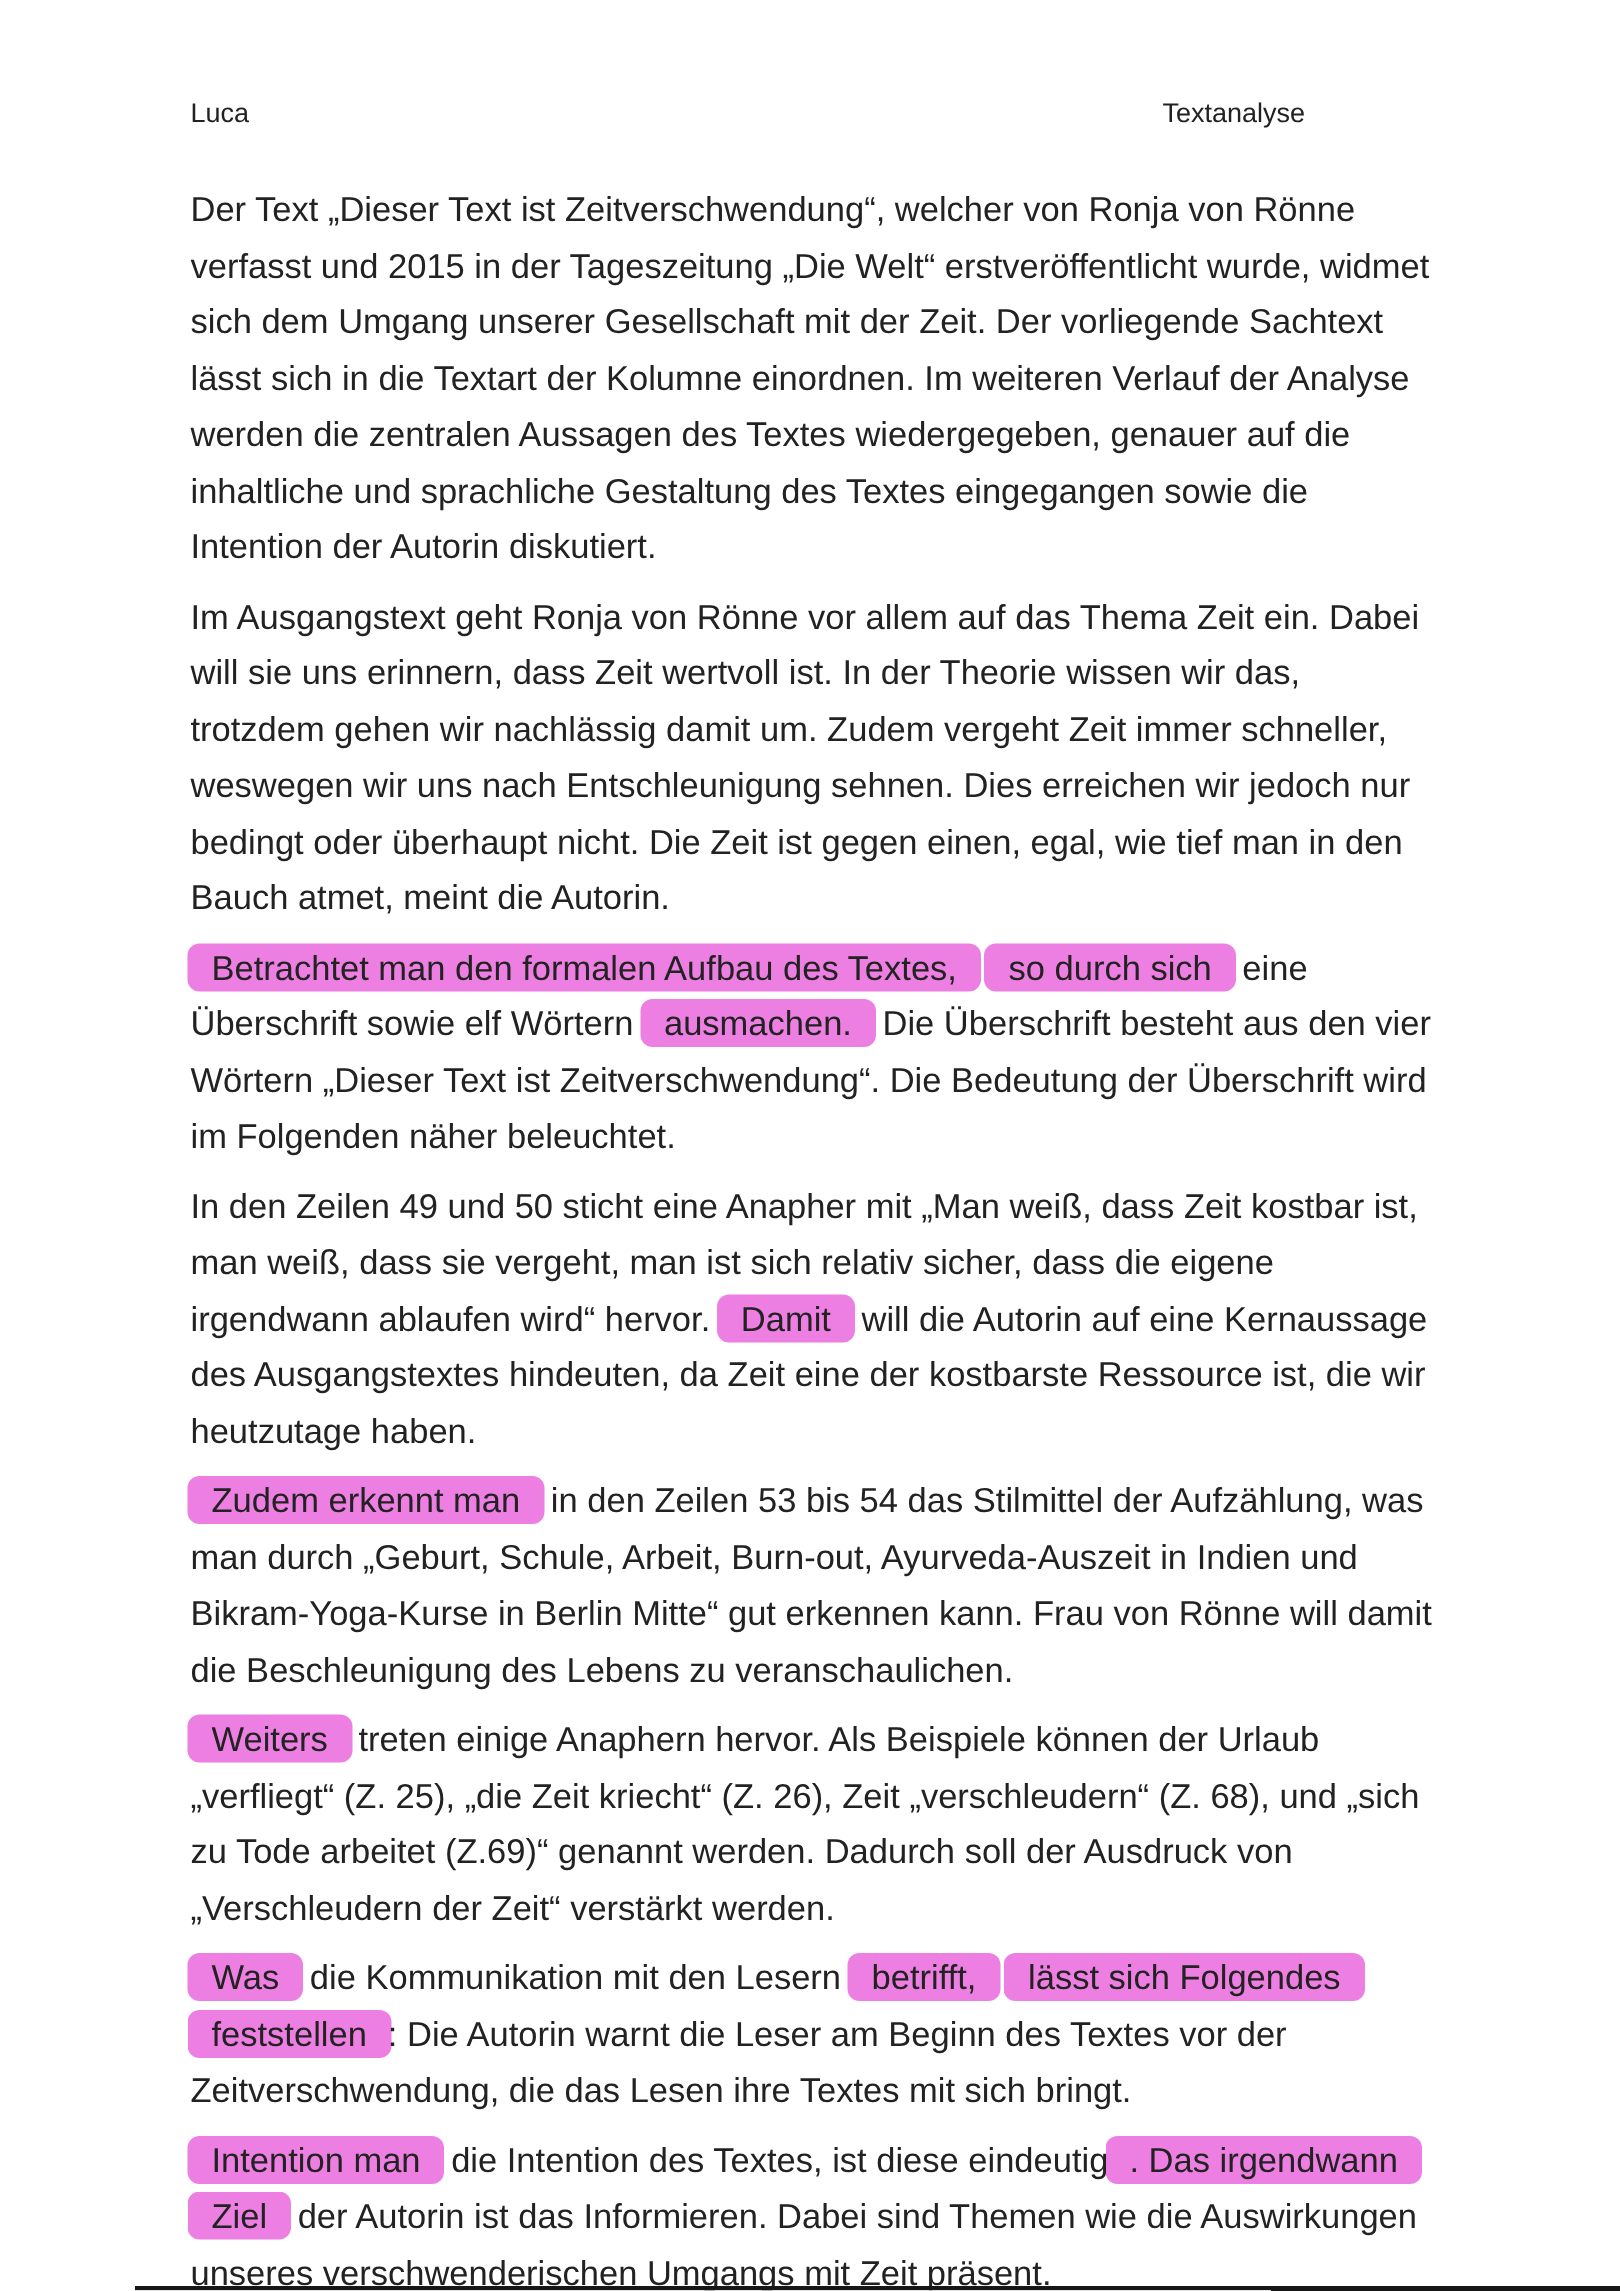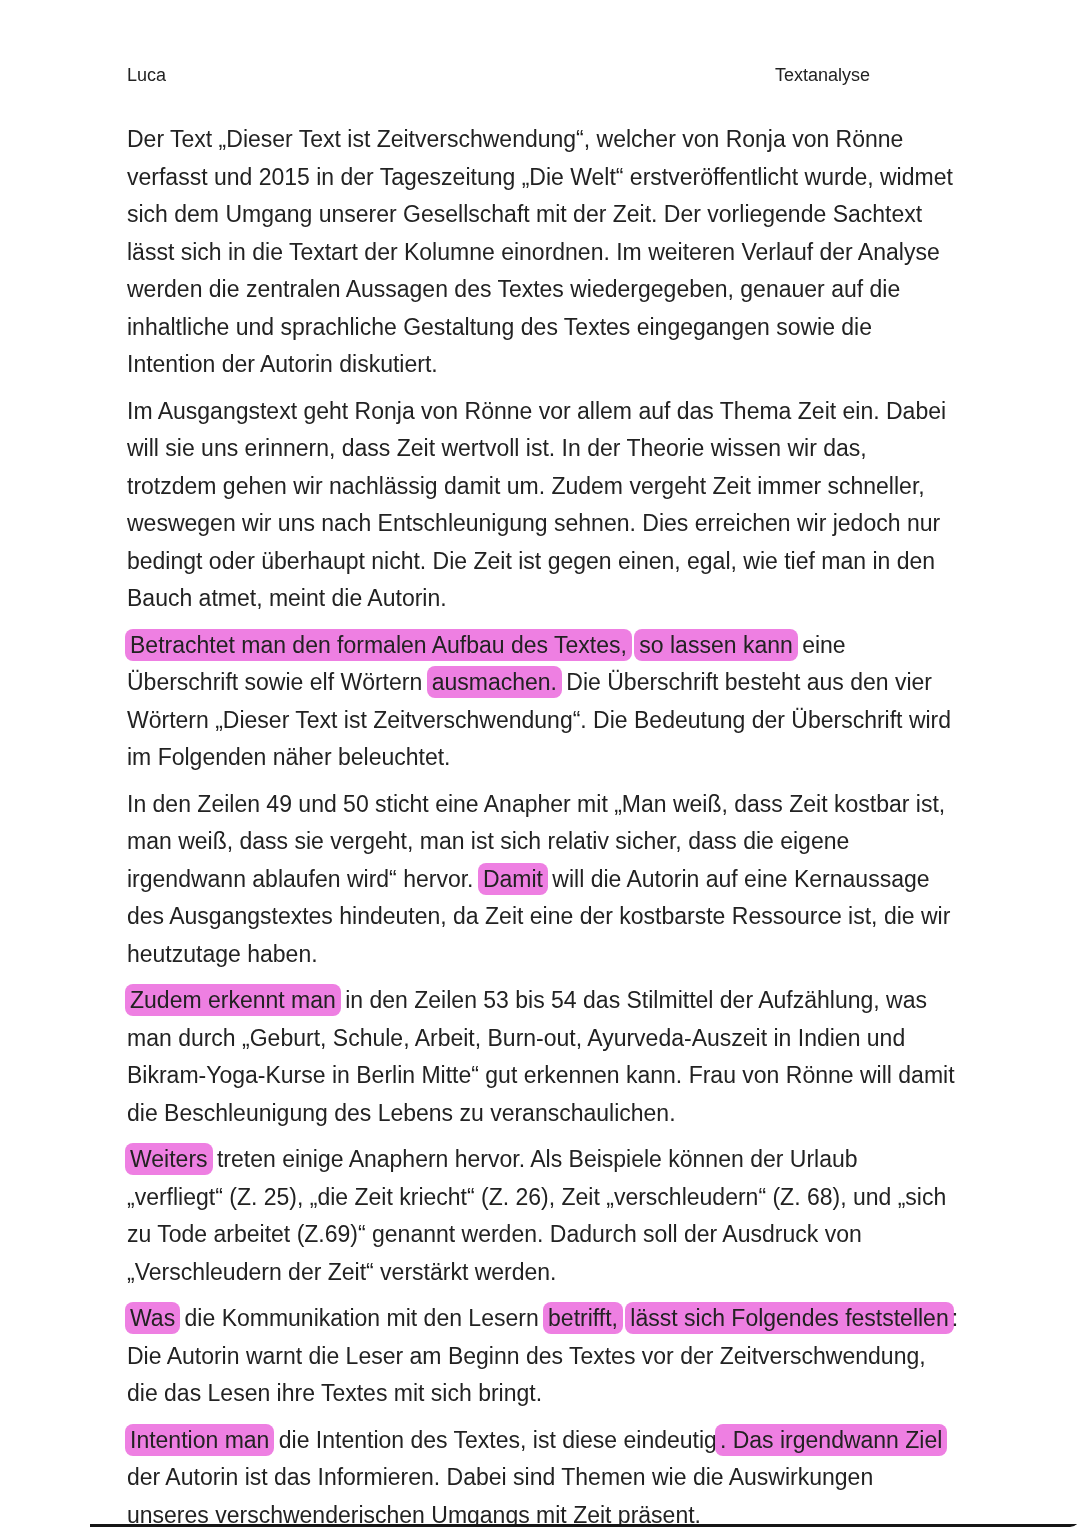--- a/index.html
+++ b/index.html
@@ -10,21 +10,20 @@
   * { box-sizing: border-box; }
   html, body { margin: 0; padding: 0; background: #ffffff; }
   .page {
     position: relative;
     width: 1080px;
     height: 1527px;
     background: var(--paper);
     font-family: "Liberation Sans", sans-serif;
     color: var(--ink);
     overflow: hidden;
-    border-radius: 10px;
   }
   .header-row {
     position: absolute;
     top: 62px;
     left: 127px;
     width: 823px;
     display: flex;
     justify-content: space-between;
     font-size: 18px;
     line-height: 26px;
@@ -36,21 +35,21 @@
     left: 127px;
     width: 832px;
     font-size: 23px;
     line-height: 37.5px;
     text-align: left;
   }
   .doc-body p { margin: 0 0 9px 0; }
   .hl {
     background: var(--hl);
     border-radius: 8px;
-    padding: 3px 5px;
+    padding: 3px 16px;
     margin: 0 -2px;
     -webkit-box-decoration-break: clone;
     box-decoration-break: clone;
   }
   .bottom-rule {
     position: absolute;
     left: 90px;
     right: 0;
     bottom: 0;
     height: 3px;
@@ -64,21 +63,21 @@
 
   <div class="header-row">
     <span class="header-left">Luca</span>
     <span class="header-right">Textanalyse</span>
   </div>
 
   <div class="doc-body">
 
   <p><span>Der Text „Dieser Text ist Zeitverschwendung“, welcher von Ronja von Rönne verfasst und 2015 in der Tageszeitung „Die Welt“ erstveröffentlicht wurde, widmet sich dem Umgang unserer Gesellschaft mit der Zeit. Der vorliegende Sachtext lässt sich in die Textart der Kolumne einordnen. Im weiteren Verlauf der Analyse werden die zentralen Aussagen des Textes wiedergegeben, genauer auf die inhaltliche und sprachliche Gestaltung des Textes eingegangen sowie die Intention der Autorin diskutiert.</span></p>
       <p><span>Im Ausgangstext geht Ronja von Rönne vor allem auf das Thema Zeit ein. Dabei will sie uns erinnern, dass Zeit wertvoll ist. In der Theorie wissen wir das, trotzdem gehen wir nachlässig damit um. Zudem vergeht Zeit immer schneller, weswegen wir uns nach Entschleunigung sehnen. Dies erreichen wir jedoch nur bedingt oder überhaupt nicht. Die Zeit ist gegen einen, egal, wie tief man in den Bauch atmet, meint die Autorin.</span></p>
-      <p><span class="hl">Betrachtet man den formalen Aufbau des Textes,</span><span> </span><span class="hl">so lassen kann</span><span> eine Überschrift sowie elf Wörtern </span><span class="hl">ausmachen.</span><span> Die Überschrift besteht aus den vier Wörtern „Dieser Text ist Zeitverschwendung“. Die Bedeutung der Überschrift wird im Folgenden näher beleuchtet.</span></p>
+      <p><span class="hl">Betrachtet man den formalen Aufbau des Textes,</span><span> </span><span class="hl">so durch sich</span><span> eine Überschrift sowie elf Wörtern </span><span class="hl">ausmachen.</span><span> Die Überschrift besteht aus den vier Wörtern „Dieser Text ist Zeitverschwendung“. Die Bedeutung der Überschrift wird im Folgenden näher beleuchtet.</span></p>
       <p><span>In den Zeilen 49 und 50 sticht eine Anapher mit „Man weiß, dass Zeit kostbar ist, man weiß, dass sie vergeht, man ist sich relativ sicher, dass die eigene irgendwann ablaufen wird“ hervor. </span><span class="hl">Damit</span><span> will die Autorin auf eine Kernaussage des Ausgangstextes hindeuten, da Zeit eine der kostbarste Ressource ist, die wir heutzutage haben.</span></p>
       <p><span class="hl">Zudem erkennt man</span><span> in den Zeilen 53 bis 54 das Stilmittel der Aufzählung, was man durch „Geburt, Schule, Arbeit, Burn-out, Ayurveda-Auszeit in Indien und Bikram-Yoga-Kurse in Berlin Mitte“ gut erkennen kann. Frau von Rönne will damit die Beschleunigung des Lebens zu veranschaulichen.</span></p>
       <p><span class="hl">Weiters</span><span> treten einige Anaphern hervor. Als Beispiele können der Urlaub „verfliegt“ (Z. 25), „die Zeit kriecht“ (Z. 26), Zeit „verschleudern“ (Z. 68), und „sich zu Tode arbeitet (Z.69)“ genannt werden. Dadurch soll der Ausdruck von „Verschleudern der Zeit“ verstärkt werden.</span></p>
       <p><span class="hl">Was</span><span> die Kommunikation mit den Lesern </span><span class="hl">betrifft,</span><span> </span><span class="hl">lässt sich Folgendes feststellen</span><span>: Die Autorin warnt die Leser am Beginn des Textes vor der Zeitverschwendung, die das Lesen ihre Textes mit sich bringt.</span></p>
       <p><span class="hl">Intention man</span><span> die Intention des Textes, ist diese eindeutig</span><span class="hl">. Das irgendwann Ziel</span><span> der Autorin ist das Informieren. Dabei sind Themen wie die Auswirkungen unseres verschwenderischen Umgangs mit Zeit präsent.</span></p>
     </div>
 
   <div class="bottom-rule"></div>
 
 </div>

